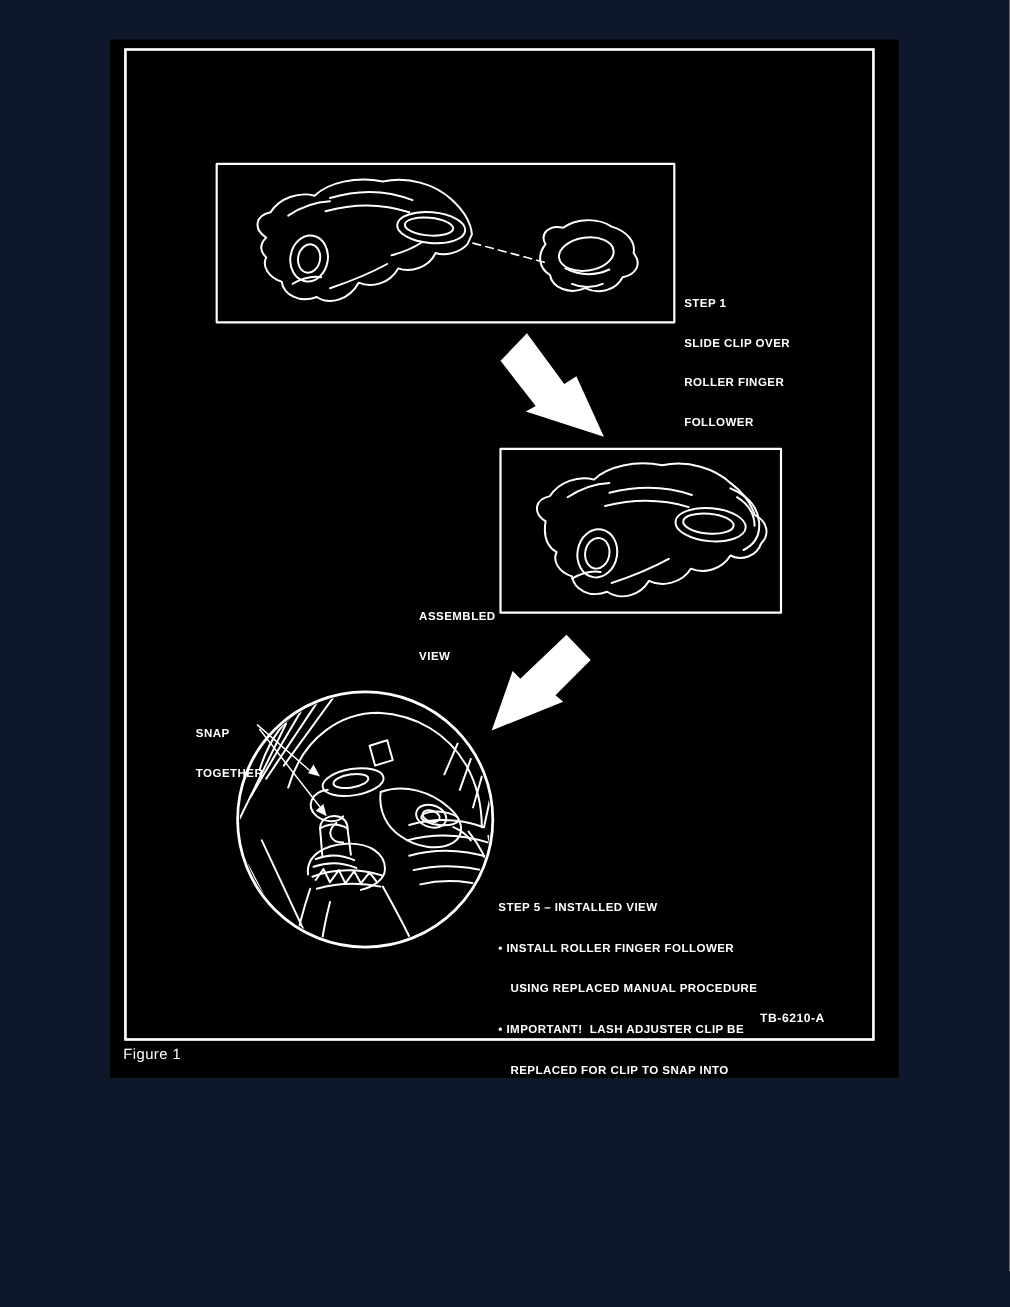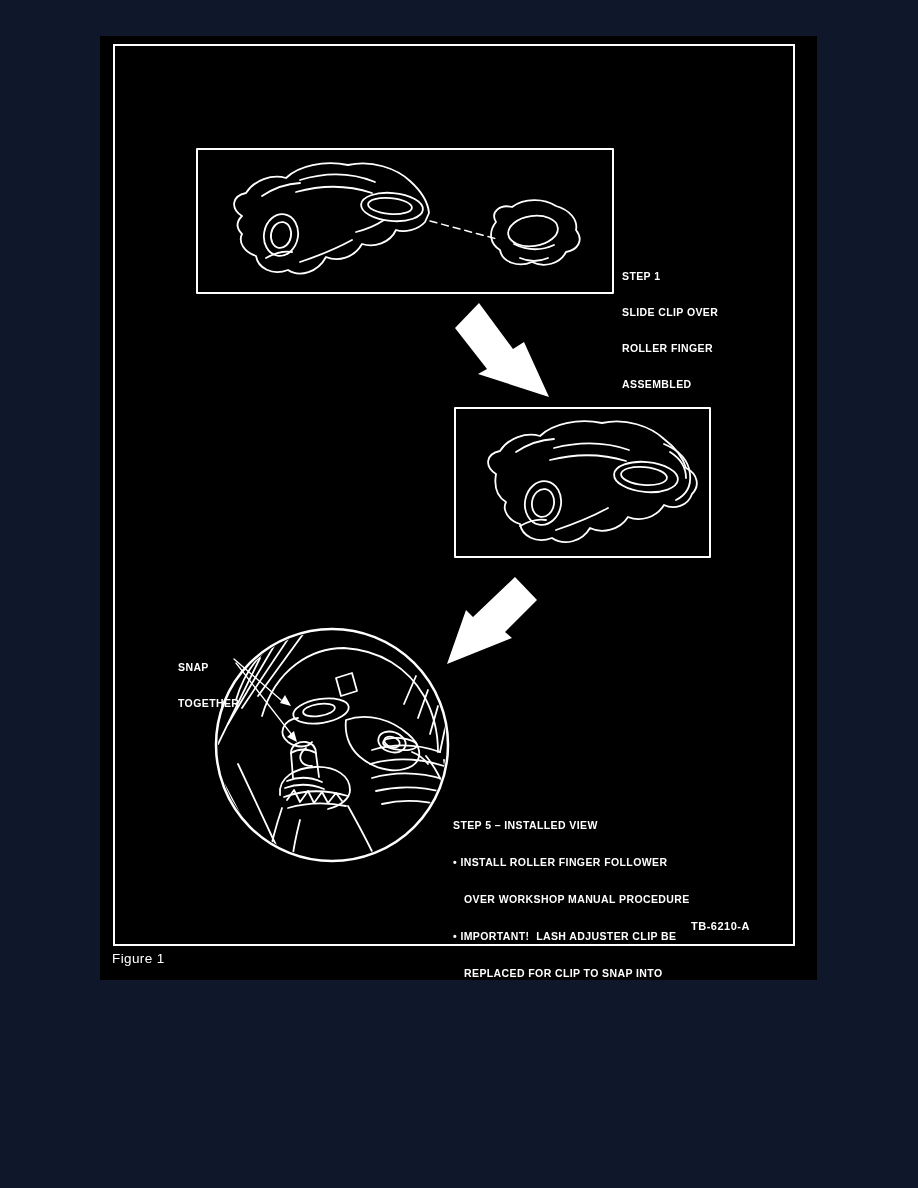--- a/index.html
+++ b/index.html
@@ -176,33 +176,37 @@
       </g>
       <polygon points="291,706 280,703 285,695"></polygon>
       <polygon points="297,742 287,737 294,731"></polygon>
     </g>
   </svg>
 
   <div class="lbl" style="left:622px;top:246px;">
     <div>STEP 1</div>
     <div>SLIDE CLIP OVER</div>
     <div>ROLLER FINGER</div>
+    <div>FOLLOWER</div>
+  </div>
+
+  <div class="lbl" style="left:381px;top:531px;">
     <div>ASSEMBLED</div>
-  </div>
-
+    <div>VIEW</div>
+  </div>
 
   <div class="lbl" style="left:178px;top:637px;">
     <div>SNAP</div>
     <div>TOGETHER</div>
   </div>
 
   <div class="lbl lbl-step2" style="left:453px;top:795px;">
     <div>STEP 5 – INSTALLED VIEW</div>
     <div>• INSTALL ROLLER FINGER FOLLOWER</div>
-    <div class="indent">OVER WORKSHOP MANUAL PROCEDURE</div>
+    <div class="indent">USING REPLACED MANUAL PROCEDURE</div>
     <div>• IMPORTANT!  LASH ADJUSTER CLIP BE</div>
     <div class="indent">REPLACED FOR CLIP TO SNAP INTO</div>
   </div>
 
   <div class="ref-code">TB-6210-A</div>
 
   <div class="figure-caption">Figure 1</div>
 
 </div>
 

